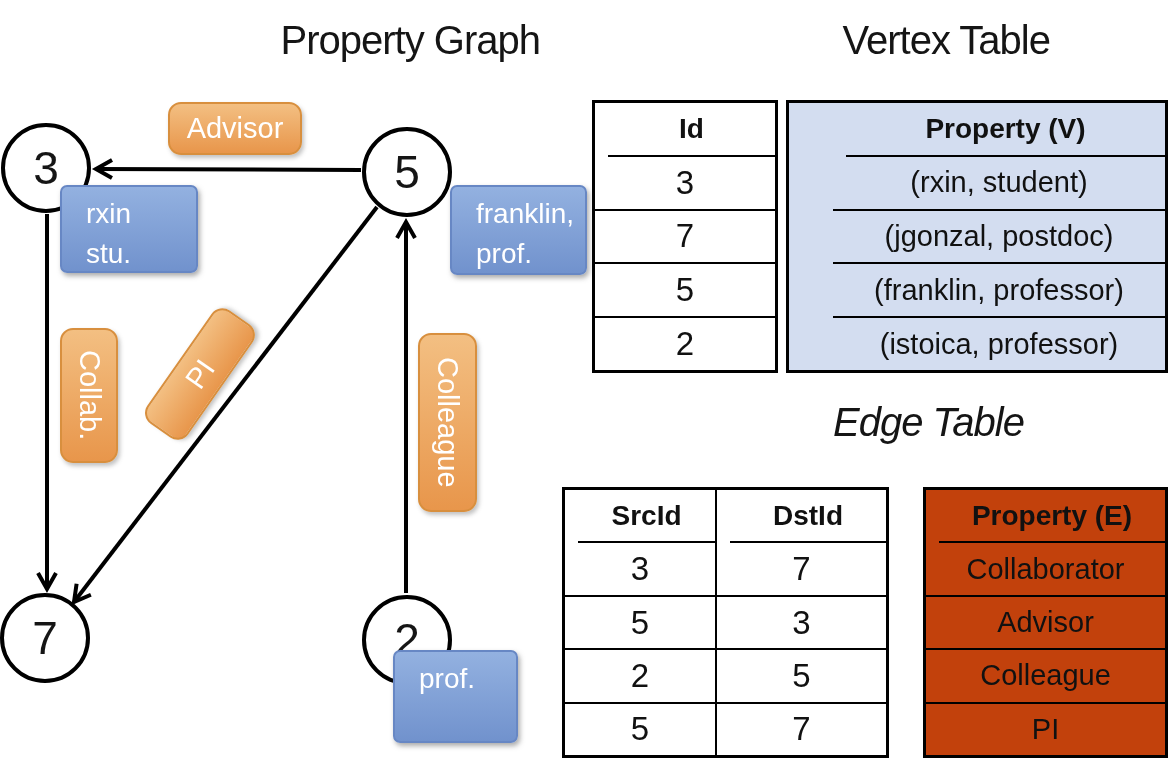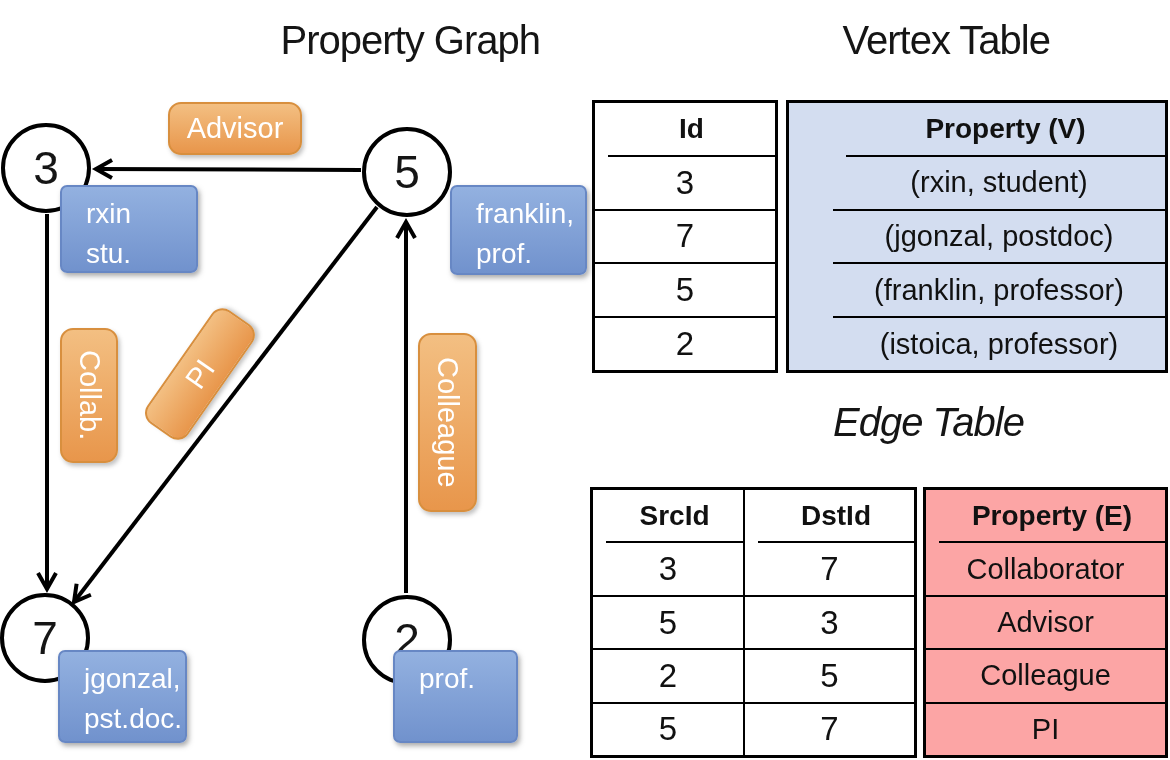--- a/index.html
+++ b/index.html
@@ -42,21 +42,21 @@
   .tcol.first{flex:0 0 150px;}
   .tcol.second{border-left:2.5px solid #000;}
   .hcell,.cell{
     flex:1;display:flex;align-items:center;justify-content:center;
     border-bottom:2.5px solid #000;white-space:nowrap;
   }
   .hcell{font-weight:bold;font-size:28px;margin-left:13px;}
   .cell{font-size:29px;}
   .cell:last-child{border-bottom:none;}
   .fill-blue{background:#d3ddf0;padding-left:44px;}
-  .fill-tan{background:#fca5a5;}
+  .fill-tan{background:#c2410c;}
   .idnum .cell{font-size:33px;}
 </style>
 </head>
 <body>
 
 <div class="canvas">
 
   <div class="section-title" style="left:30px;top:18px;width:510px;">Property Graph</div>
   <div class="section-title" style="left:690px;top:18px;width:360px;">Vertex Table</div>
   <div class="section-title" style="left:664px;top:400px;width:360px;font-style:italic;">Edge Table</div>
@@ -84,38 +84,34 @@
   <div class="elabel vertical" style="left:418px;top:333px;width:59px;height:179px;">Colleague</div>
 
   <div class="vprop" style="left:60px;top:185px;width:138px;height:88px;">
       <div class="vp-line">rxin</div>
       <div class="vp-line">stu.</div>
     </div>
   <div class="vprop" style="left:420px;top:185px;width:137px;height:90px;margin-left:30px;">
       <div class="vp-line">franklin,</div>
       <div class="vp-line">prof.</div>
     </div>
-  <div class="vprop" style="left:58px;top:650px;width:129px;height:93px;">
-      <div class="vp-line">jgonzal,</div>
-      <div class="vp-line">pst.doc.</div>
-    </div>
   <div class="vprop" style="left:393px;top:650px;width:125px;height:93px;">
       <div class="vp-line">prof.</div>
     </div>
 
   <div class="subtable idnum" style="left:592px;top:100px;width:186px;height:273px;">
     <div class="hcell">Id</div>
     <div class="tcol" style="display:contents;"><div class="cell">3</div><div class="cell">7</div><div class="cell">5</div><div class="cell">2</div></div>
   </div>
   <div class="subtable fill-blue" style="left:786px;top:100px;width:382px;height:273px;">
     <div class="hcell">Property (V)</div>
     <div class="tcol" style="display:contents;"><div class="cell">(rxin, student)</div><div class="cell">(jgonzal, postdoc)</div><div class="cell">(franklin, professor)</div><div class="cell">(istoica, professor)</div></div>
   </div>
 
-  <div class="subtable split idnum" style="left:590px;top:487px;width:327px;height:271px;">
+  <div class="subtable split idnum" style="left:562px;top:487px;width:327px;height:271px;">
     <div class="tcol first">
       <div class="hcell">SrcId</div>
       <div style="display:contents;"><div class="cell">3</div><div class="cell">5</div><div class="cell">2</div><div class="cell">5</div></div>
     </div>
     <div class="tcol second">
       <div class="hcell">DstId</div>
       <div style="display:contents;"><div class="cell">7</div><div class="cell">3</div><div class="cell">5</div><div class="cell">7</div></div>
     </div>
   </div>
   <div class="subtable fill-tan" style="left:923px;top:487px;width:245px;height:271px;">

